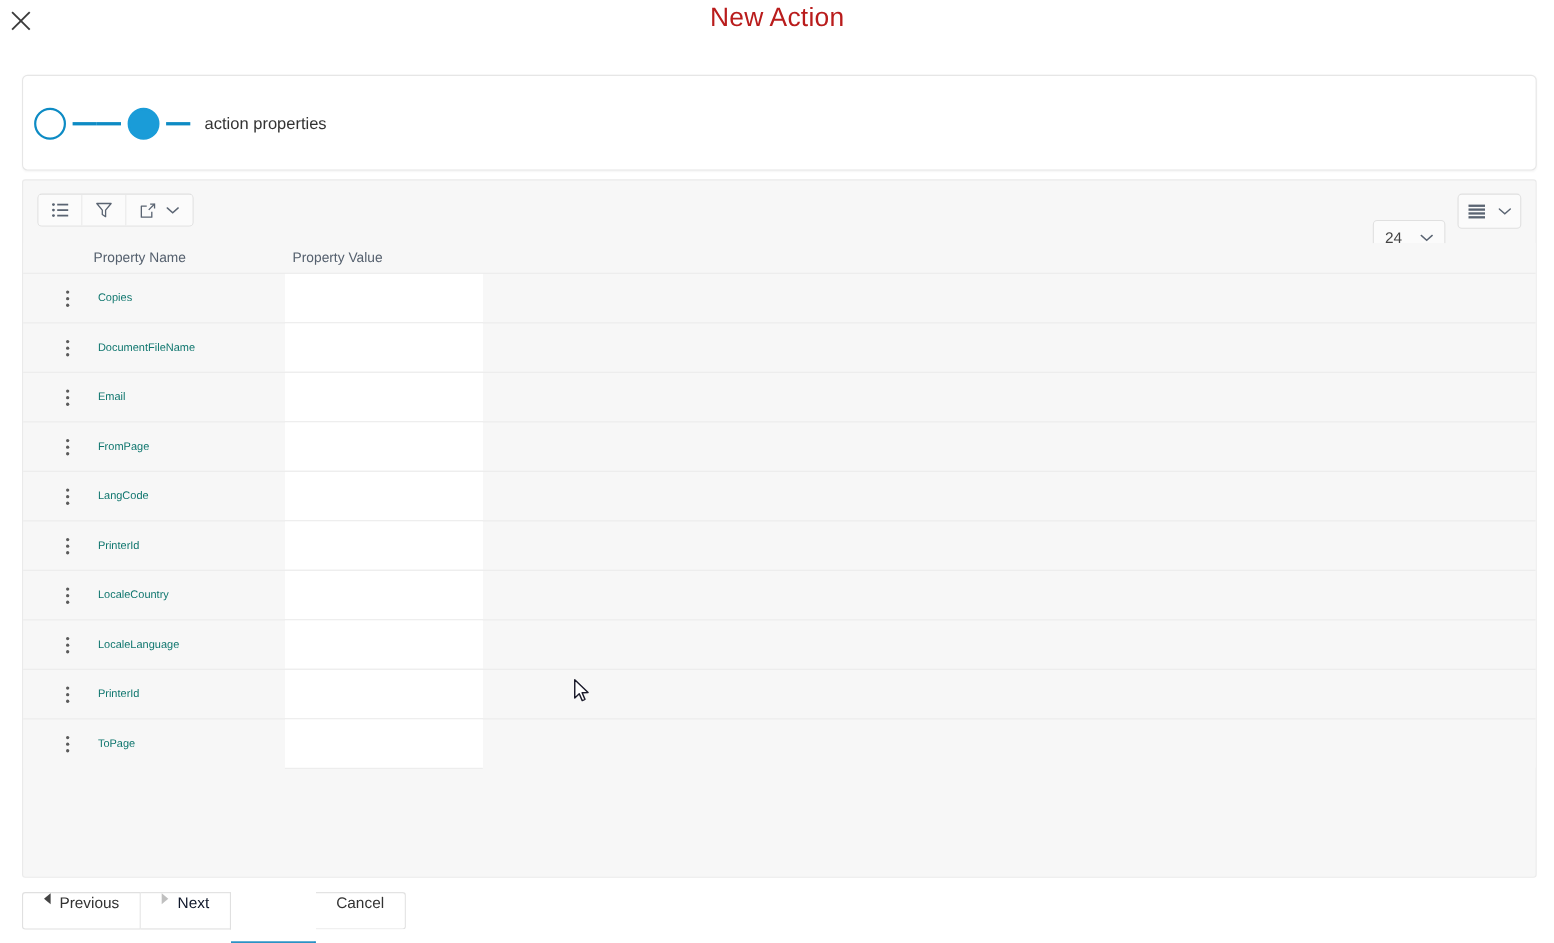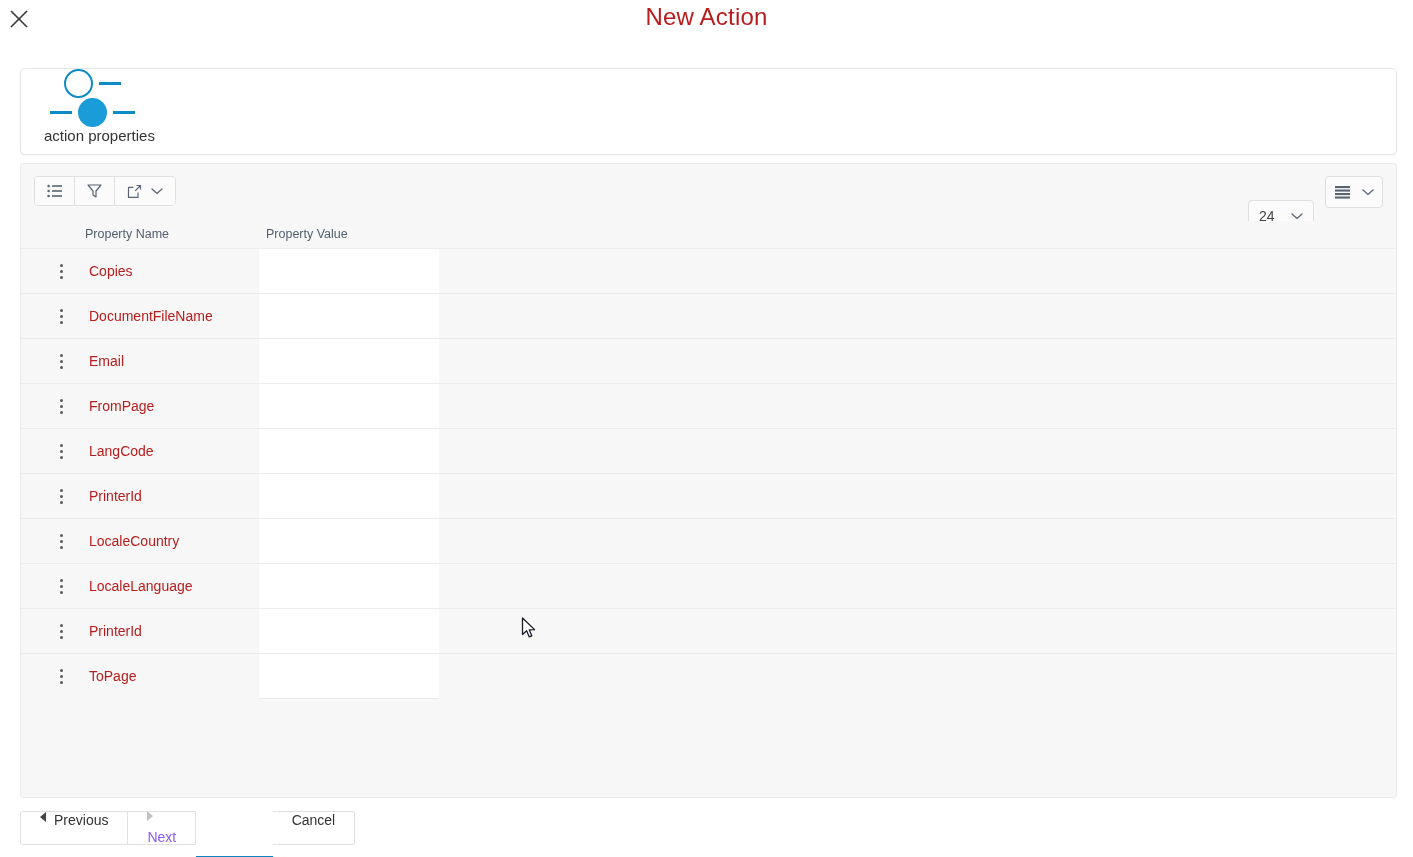--- a/index.html
+++ b/index.html
@@ -25,21 +25,21 @@
     text-align: center; font-size: 24px; color: #b91c1c; font-weight: 400;
     letter-spacing: 0.2px;
   }
 
   
   .stepper-panel {
     position: absolute; left: 20px; top: 68px; width: 1377px; height: 87px;
     background: #ffffff; border: 1px solid #e6e6e6; border-radius: 5px;
     box-shadow: 0 1px 2px rgba(0,0,0,0.04);
   }
-  .stepper { position: absolute; left: 10px; top: 0; height: 87px; display: flex; align-items: center; flex-direction: column; }
+  .stepper { position: absolute; left: 10px; top: 0; height: 87px; display: flex; align-items: center; }
   .step-node { display: flex; align-items: center; }
   .node-circle { width: 29px; height: 29px; border-radius: 50%; box-sizing: border-box; }
   .node-circle.hollow { border: 2.5px solid #0d8bc4; background: #ffffff; }
   .node-circle.filled { background: #1a9cd8; border: 2.5px solid #1a9cd8; }
   .connector { height: 3.5px; background: #0d8bc4; }
   .conn-a { width: 22px; margin-left: 6px; }
   .conn-b { width: 22px; margin-right: 6px; }
   .conn-c { width: 22px; margin-left: 6px; }
   .step-label { margin-left: 13px; font-size: 15px; color: #333333; }
 
@@ -91,21 +91,21 @@
   }
   .trow.hovered { background: #e9e9e9; }
   .trow .kebab {
     position: absolute; left: 32px; top: 0; height: 45px; width: 16px;
     display: flex; align-items: center; justify-content: center; cursor: pointer;
   }
   .kebab-dots { display: flex; flex-direction: column; gap: 3px; align-items: center; }
   .kebab-dots i { width: 3px; height: 3px; border-radius: 50%; background: #5b5b5b; display: block; }
   .cell-name {
     position: absolute; left: 68px; top: 0; height: 45px; line-height: 45px;
-    font-size: 14px; color: #b91c1c;
+    font-size: 10px; color: #0f766e;
   }
   .cell-value-wrap {
     position: absolute; left: 238px; top: 0; width: 180px; height: 45px;
     background: #ffffff; border-bottom: 1px solid #ececec;
   }
   .cell-value-input {
     width: 100%; height: 100%; border: none; outline: none; background: transparent;
     font-size: 14px; color: #333; padding: 0 8px; font-family: "Liberation Sans", sans-serif;
   }
   .cell-rest {
@@ -115,21 +115,21 @@
   
   .footer { position: absolute; left: 20px; top: 811px; height: 34px; display: flex; }
   .fbtn {
     height: 34px; display: flex; justify-content: center;
     gap: 8px; padding: 0 19px; font-size: 14px; background: #ffffff;
     border: 1px solid #e0e0e0; border-left: none; color: #333; cursor: pointer;
     font-family: "Liberation Sans", sans-serif;
   }
   .fbtn:first-child { border-left: 1px solid #e0e0e0; border-radius: 3px 0 0 3px; }
   .fbtn:last-child { border-radius: 0 3px 3px 0; }
-  .fbtn.disabled { color: #8b5cf6; cursor: default; flex-direction: column; }
+  .fbtn.disabled { color: #0f172a; cursor: default; }
   .fbtn.primary { background: #0e83bd; color: #ffffff; border-color: #0e83bd; font-weight: 400; margin-top: 45px; }
   .tri-left { width: 0; height: 0; border-top: 5px solid transparent; border-bottom: 5px solid transparent; border-right: 6px solid #444; }
   .tri-right { width: 0; height: 0; border-top: 5px solid transparent; border-bottom: 5px solid transparent; border-left: 6px solid #c0c0c0; }
 
   
   .cursor { position: absolute; left: 521px; top: 617px; pointer-events: none; }
 </style>
 </head>
 <body>
 

